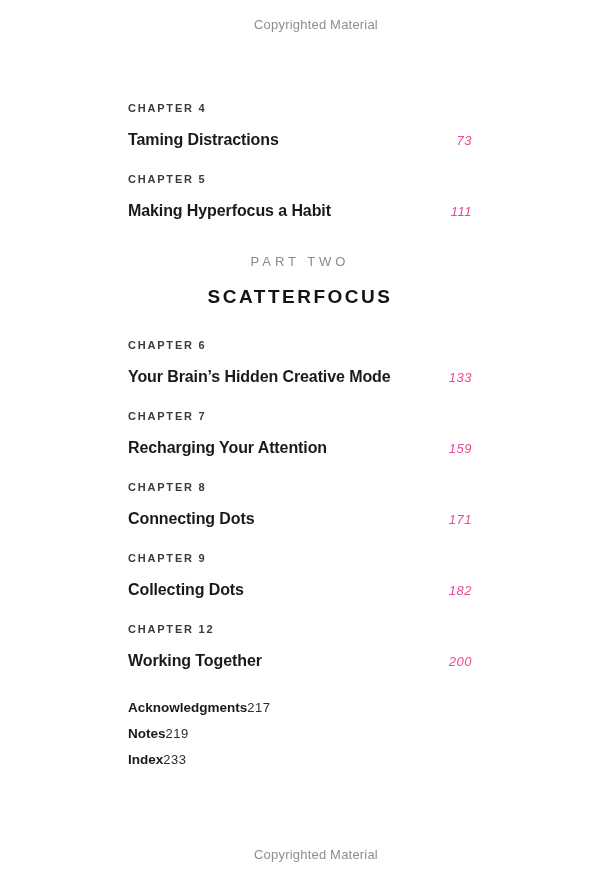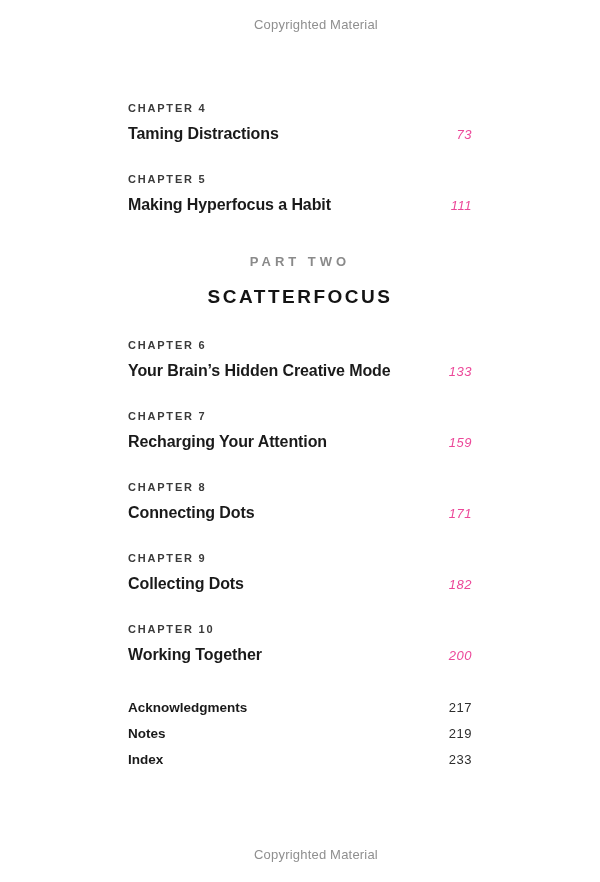--- a/index.html
+++ b/index.html
@@ -43,21 +43,21 @@
     font-size: 11px;
     line-height: 16px;
     font-weight: bold;
     letter-spacing: 1.8px;
     color: #3a3a3a;
   }
   .entry-row {
     display: flex;
     justify-content: space-between;
     align-items: baseline;
-    margin-top: 8px;
+    margin-top: 14px;
   }
   .chapter-title {
     font-size: 16px;
     line-height: 20px;
     font-weight: bold;
     letter-spacing: -0.1px;
     color: #1a1a1a;
   }
   .page-number {
     font-size: 13px;
@@ -67,42 +67,41 @@
     color: #ec4899;
   }
 
   .part-section {
     margin-top: 41px;
     text-align: center;
   }
   .part-kicker {
     font-size: 13px;
     line-height: 16px;
-    font-weight: bold;
+    font-weight: normal;
     letter-spacing: 4px;
     color: #8a8a8a;
   }
   .part-title {
     margin-top: 12px;
     font-size: 19px;
     line-height: 30px;
     font-weight: bold;
     letter-spacing: 2.5px;
     color: #141414;
   }
   .entry-first-after-part {
     margin-top: 25px;
   }
 
   .back-matter {
     margin-top: 36px;
   }
   .back-row {
     display: flex;
-    justify-content: space-between;
     align-items: baseline;
     height: 18px;
     margin-bottom: 8px;
   }
   .back-title {
     font-size: 13.5px;
     line-height: 18px;
     font-weight: bold;
     color: #1a1a1a;
   }
@@ -169,21 +168,21 @@
 
     <div class="toc-entry">
       <div class="chapter-label">CHAPTER 9</div>
       <div class="entry-row">
         <span class="chapter-title">Collecting Dots</span>
         <span class="page-number">182</span>
       </div>
     </div>
 
     <div class="toc-entry">
-      <div class="chapter-label">CHAPTER 10</div>
+      <div class="chapter-label">CHAPTER 12</div>
       <div class="entry-row">
         <span class="chapter-title">Working Together</span>
         <span class="page-number">200</span>
       </div>
     </div>
 
     <div class="back-matter">
       <div class="back-row">
         <span class="back-title">Acknowledgments</span>
         <span class="back-page">217</span>

